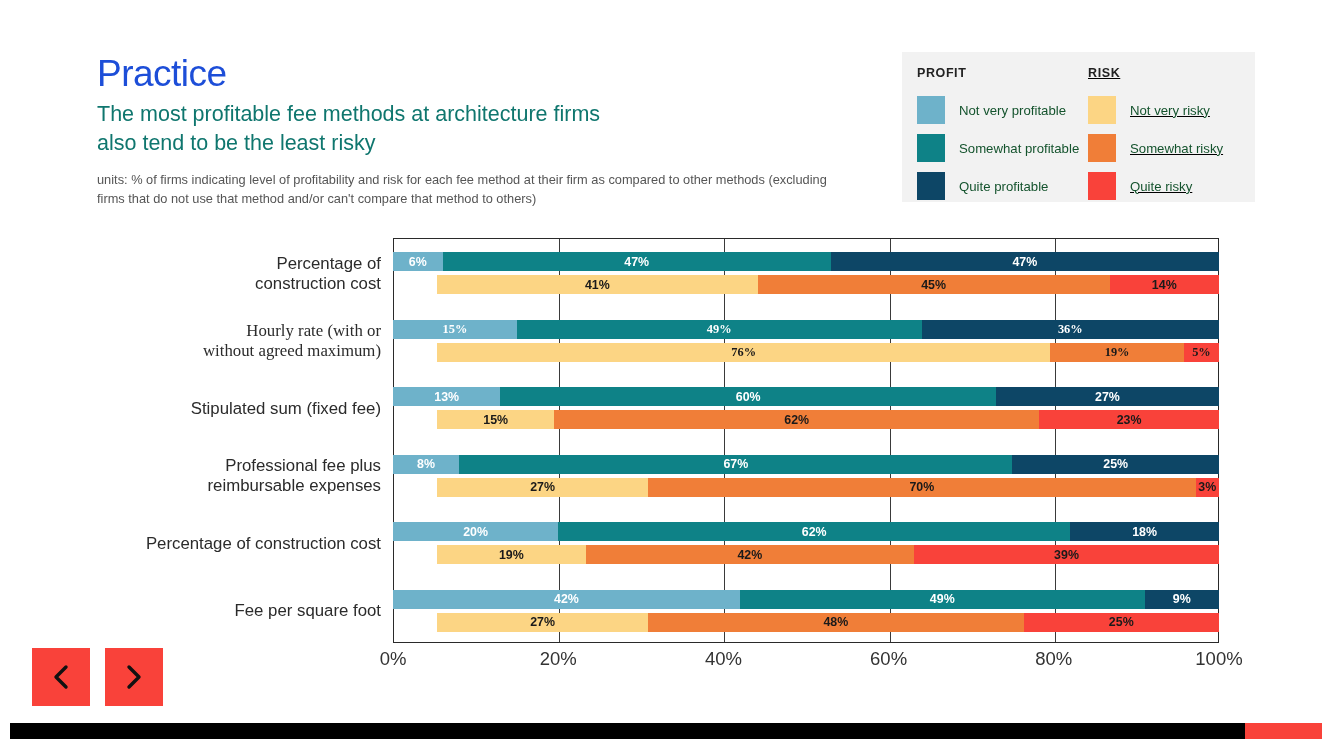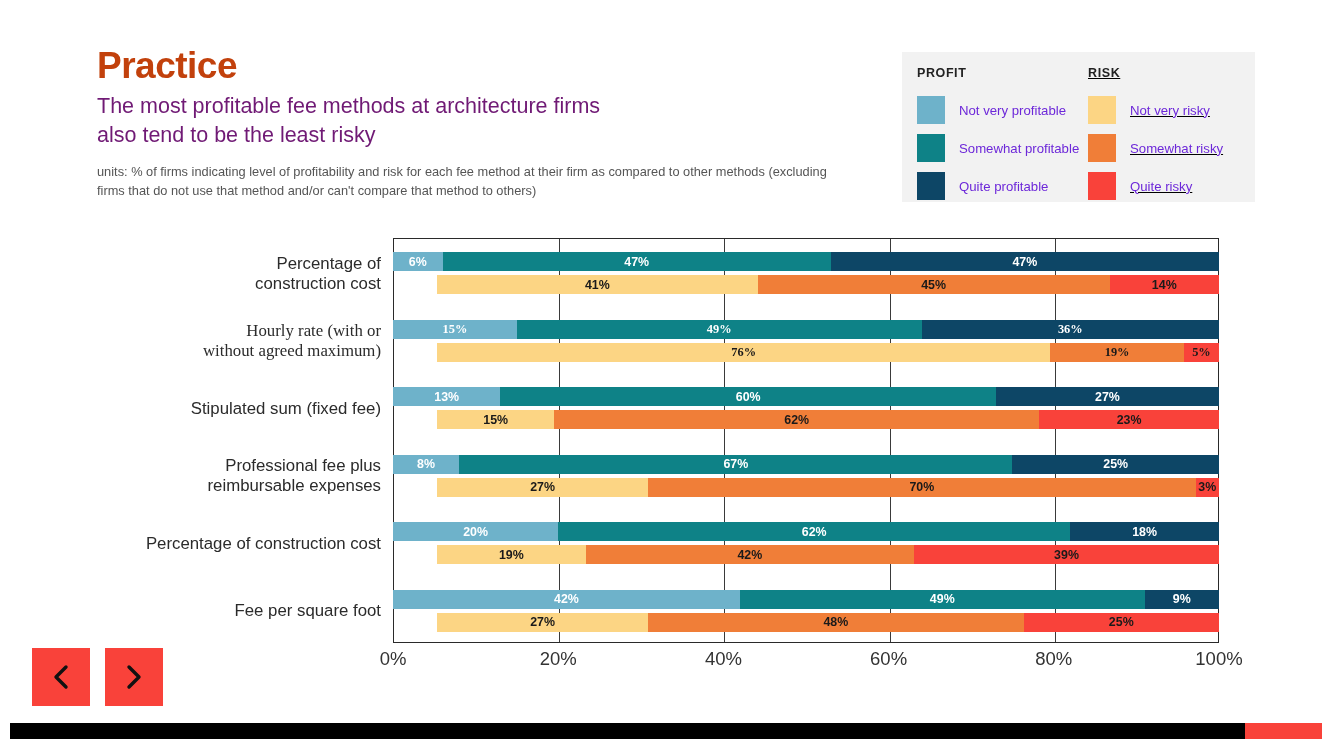--- a/index.html
+++ b/index.html
@@ -7,25 +7,25 @@
     width: 1332px; height: 750px;
     background: #ffffff;
     font-family: "Liberation Sans", sans-serif;
     overflow: hidden;
   }
   #root { position: relative; width: 1332px; height: 750px; }
 
   
   .header { position: absolute; left: 97px; top: 46px; width: 790px; }
   .title {
-    font-size: 37px; font-weight: bold; color: #c2410c;
-    letter-spacing: -0.5px; line-height: 1.08;
+    font-size: 37px; font-weight: normal; color: #1d4ed8;
+    letter-spacing: -0.5px; line-height: 1.08; margin-top: 8px;
   }
   .subtitle {
-    font-size: 21.5px; color: #701a75; line-height: 1.35;
+    font-size: 21.5px; color: #0f766e; line-height: 1.35;
     margin-top: 6px; font-weight: 400;
   }
   .units {
     font-size: 12.8px; color: #555; line-height: 1.45;
     margin-top: 13px; max-width: 730px;
   }
 
   
   .legend-box {
     position: absolute; left: 902px; top: 52px;
@@ -36,21 +36,21 @@
   }
   .legend-col { flex: 1; padding-left: 15px; }
   .legend-col.right { padding-left: 4px; text-decoration: underline; }
   .legend-head {
     font-size: 12.5px; font-weight: bold; color: #222;
     letter-spacing: 0.6px; margin-bottom: 11px;
   }
   .legend-item { display: flex; align-items: center; height: 38px; }
   .swatch { width: 28px; height: 28px; flex: 0 0 28px; }
   .legend-label {
-    font-size: 13.2px; color: #6d28d9; margin-left: 14px;
+    font-size: 13.2px; color: #14532d; margin-left: 14px;
     white-space: nowrap;
   }
 
   
   .chart { position: absolute; left: 0px; top: 238px; width: 1332px; }
   .plot-frame {
     position: absolute; left: 393px; top: 0px;
     width: 826px; height: 405px;
     border: 1.6px solid #2a2a2a;
     background: #fff;

